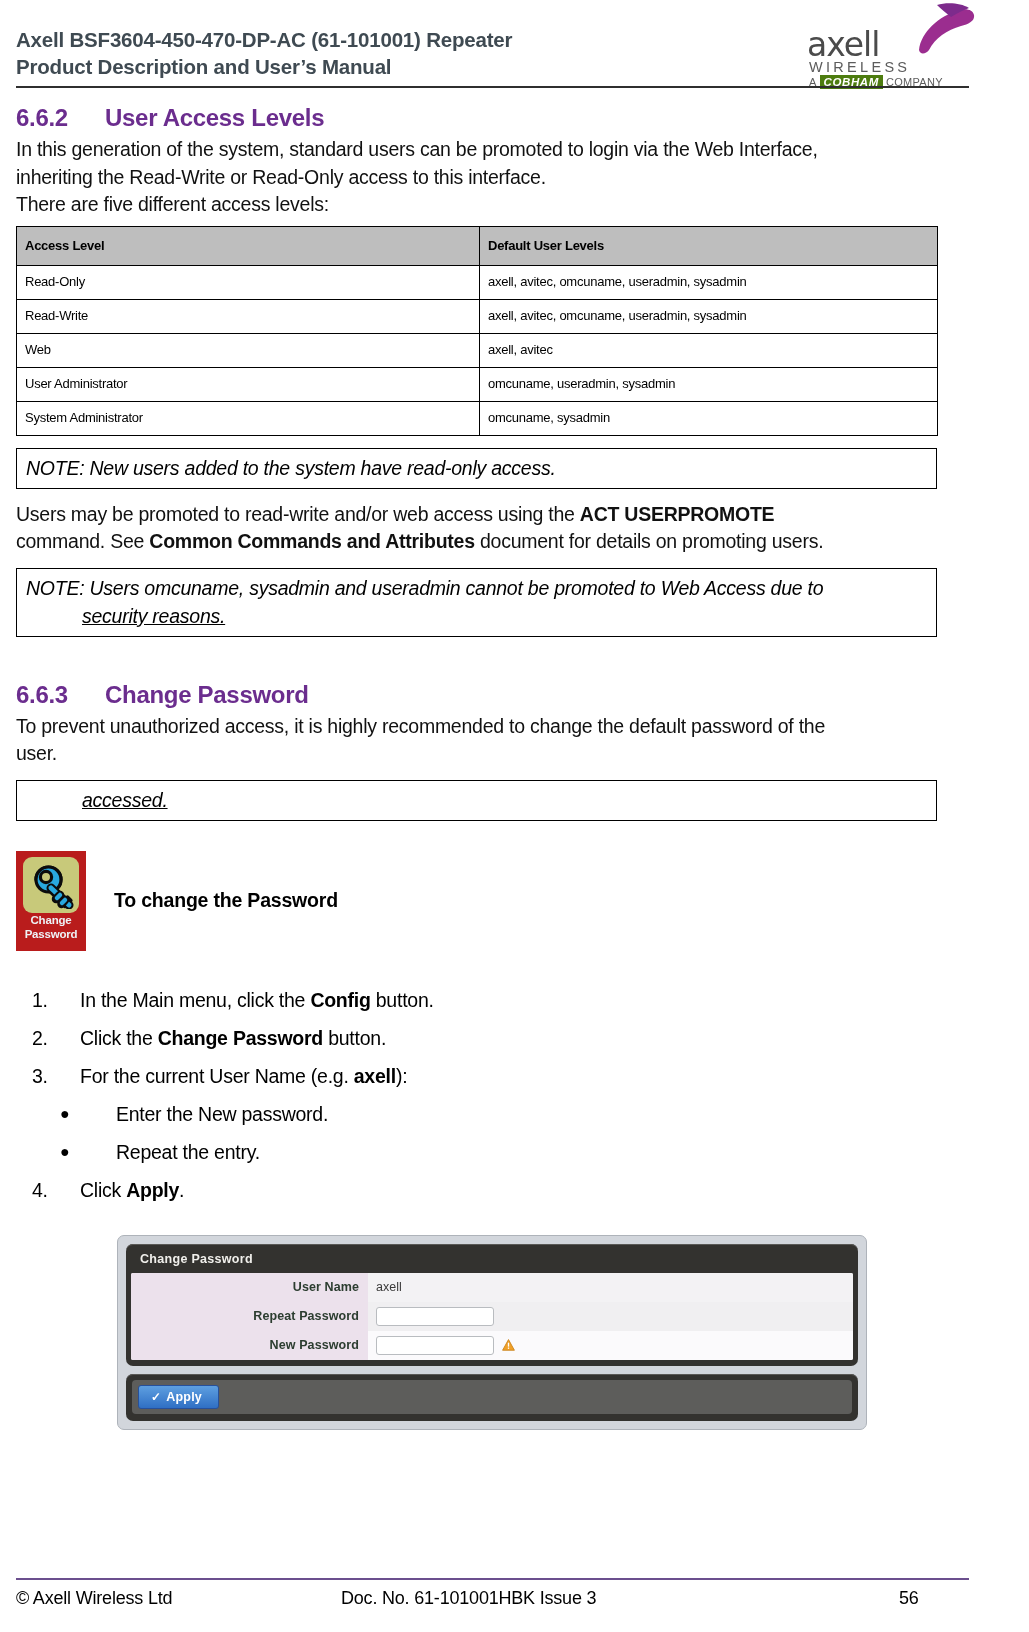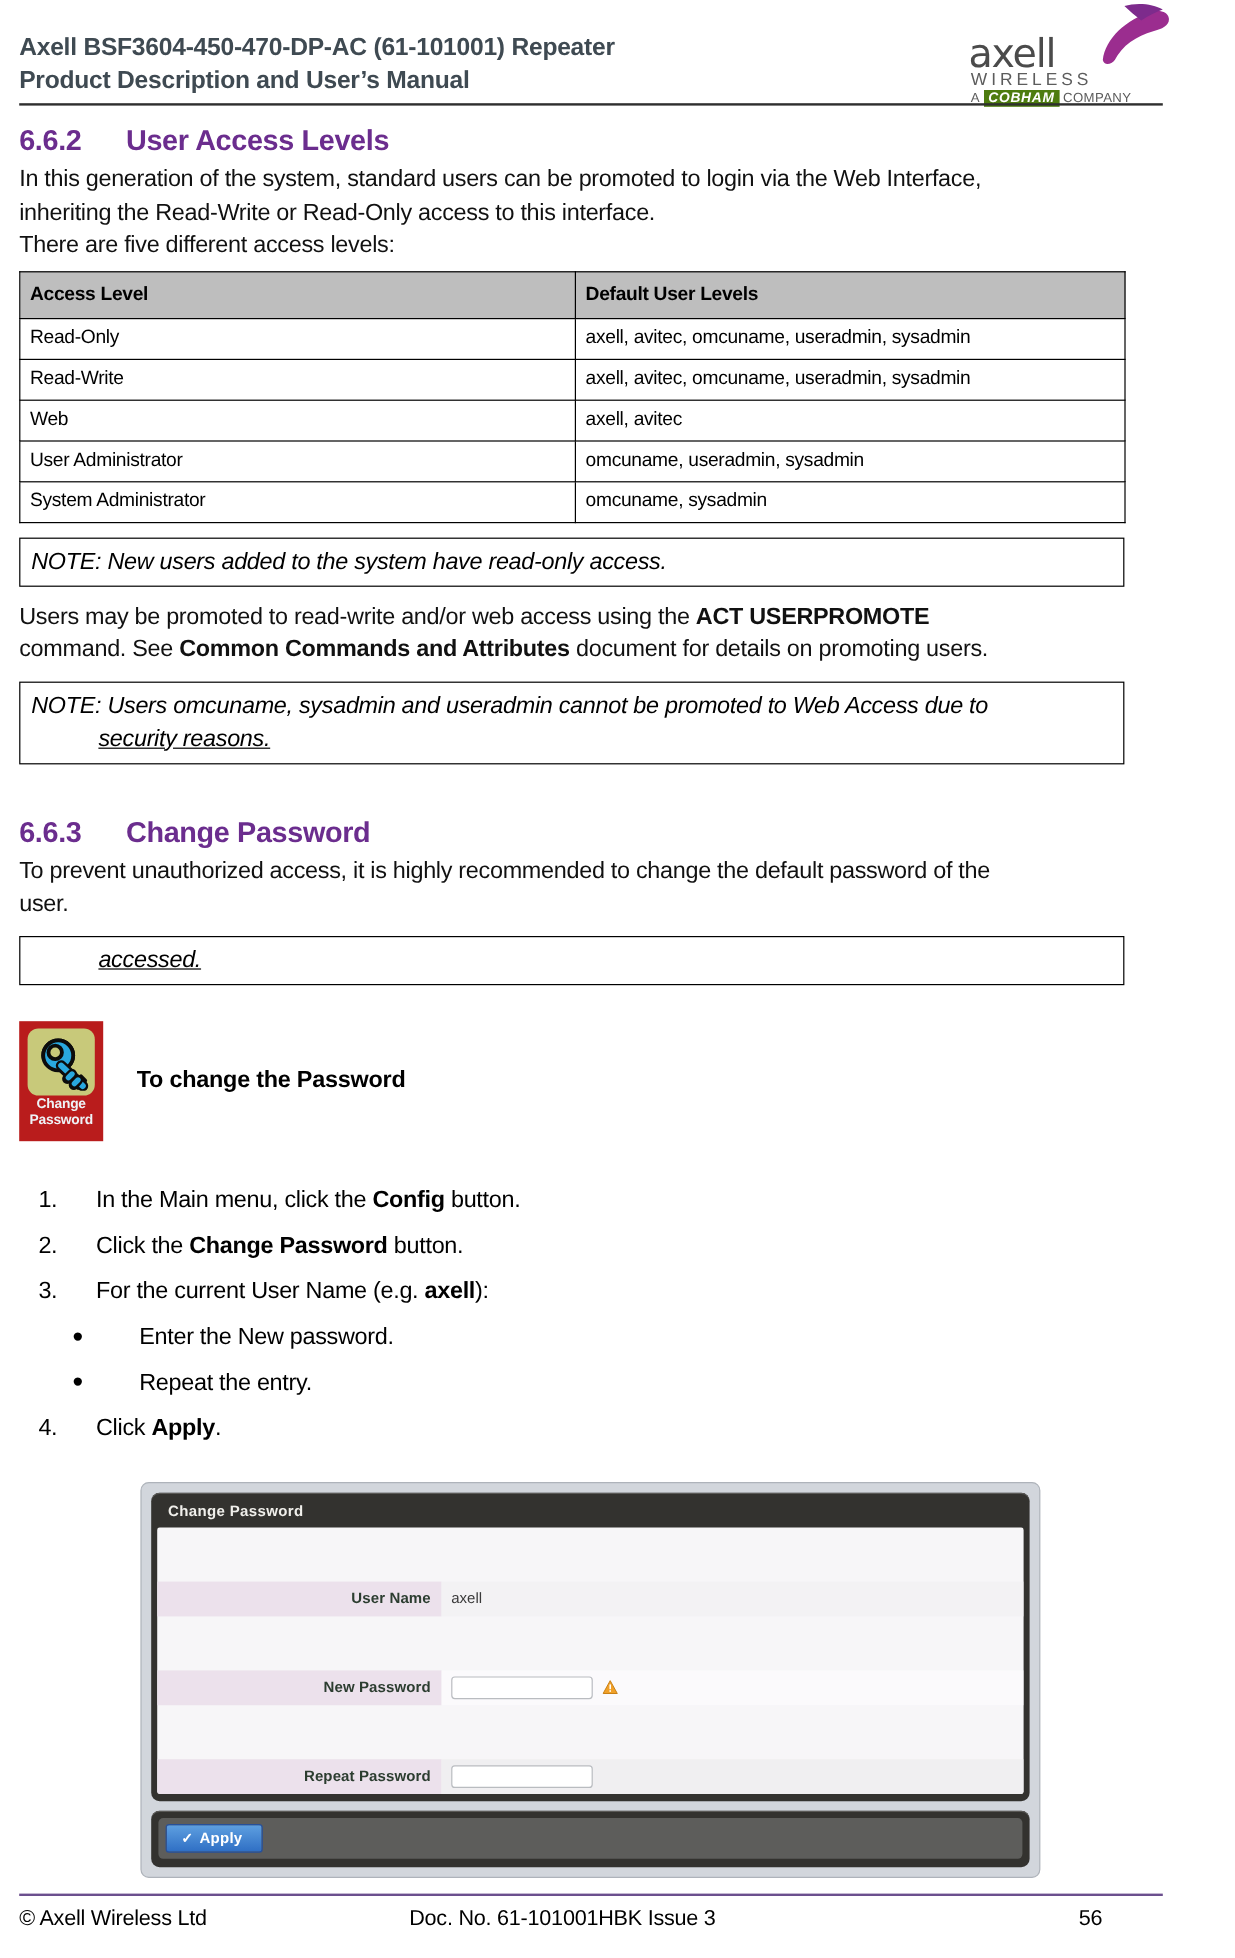--- a/index.html
+++ b/index.html
@@ -149,21 +149,21 @@
   
   table.levels {
     border-collapse: collapse;
     width: 921px;
     margin-top: 7px;
     table-layout: fixed;
   }
   table.levels td, table.levels th {
     border: 1.6px solid #000000;
     padding: 3px 8px 4px 8px;
-    font-size: 16px;
+    font-size: 13px;
     line-height: 26px;
     text-align: left;
     vertical-align: middle;
     letter-spacing: -0.25px;
   }
   table.levels thead th {
     background: #bebebe;
     font-weight: bold;
     padding-top: 6px;
     padding-bottom: 6px;
@@ -301,21 +301,20 @@
   }
   .ui-form {
     background: #f7f6f8;
     border-radius: 2px;
     overflow: hidden;
   }
   .ui-row {
     display: flex;
     align-items: center;
     min-height: 29px;
-    margin-top: 45px;
   }
   .ui-row .lbl {
     width: 237px;
     flex: 0 0 237px;
     background: #ece1ec;
     color: #2c3d30;
     font-size: 12.5px;
     font-weight: bold;
     text-align: right;
     padding: 7px 9px 7px 0;
@@ -582,39 +581,39 @@
         <div class="ui-panel-title">Change Password</div>
         <div class="ui-form">
 
           <div class="ui-row r1">
             <div class="lbl">User Name</div>
             <div class="val">
               <span class="ui-readonly">axell</span>
             </div>
           </div>
 
+          <div class="ui-row r3">
+            <div class="lbl">Repeat Password</div>
+            <div class="val">
+              <div class="ui-input"></div>
+            </div>
+          </div>
+
           <div class="ui-row r2">
             <div class="lbl">New Password</div>
             <div class="val">
               <div class="ui-input"></div>
               <svg class="warn-icon" viewBox="0 0 14 13">
                 <path d="M7 0.6 L13.4 12.2 L0.6 12.2 Z" fill="#f0a028" stroke="#c97f14" stroke-width="0.9"></path>
                 <rect x="6.3" y="4" width="1.4" height="4.3" fill="#ffffff"></rect>
                 <rect x="6.3" y="9.2" width="1.4" height="1.5" fill="#ffffff"></rect>
               </svg>
             </div>
           </div>
 
-          <div class="ui-row r3">
-            <div class="lbl">Repeat Password</div>
-            <div class="val">
-              <div class="ui-input"></div>
-            </div>
-          </div>
-
         </div>
       </div>
 
       <div class="ui-footer">
         <div class="ui-footer-inner">
           <div class="apply-btn">
             <span class="apply-check">✓</span>
             <span>Apply</span>
           </div>
         </div>

